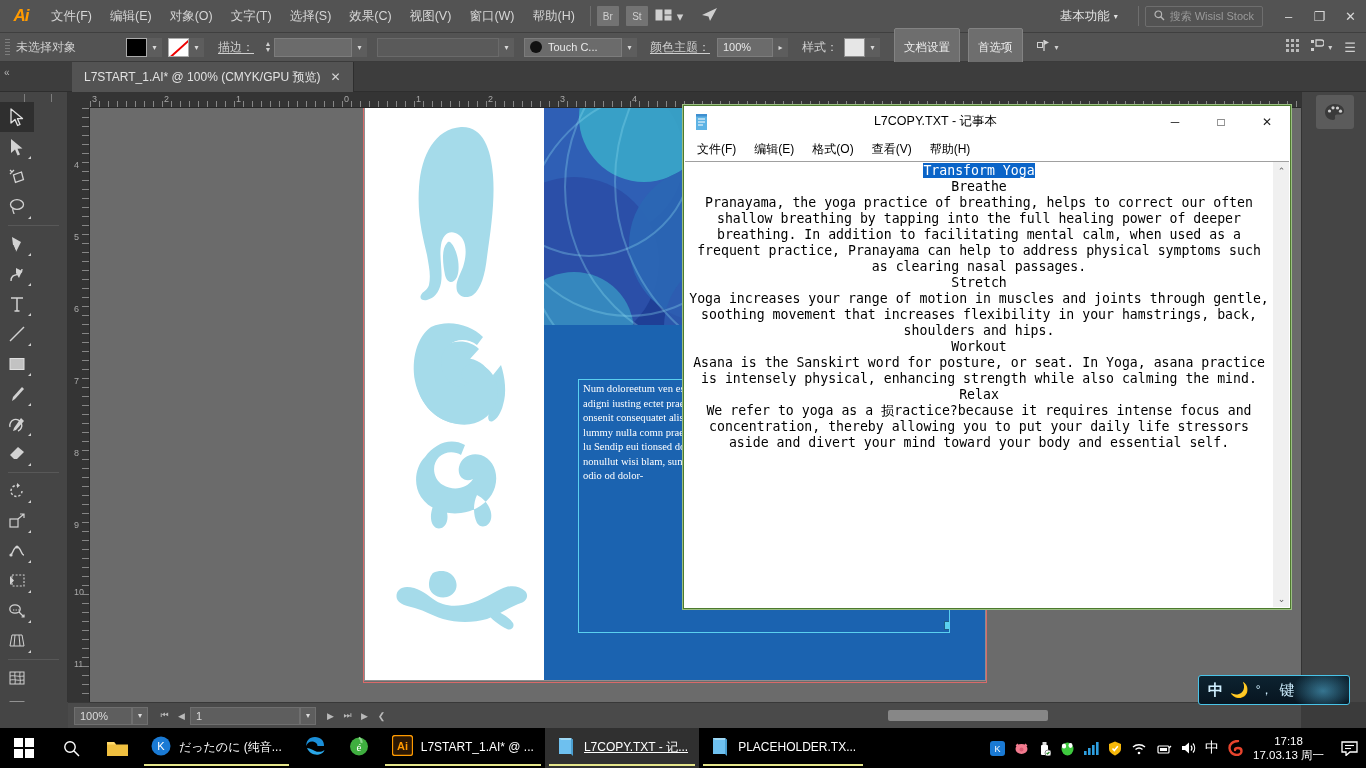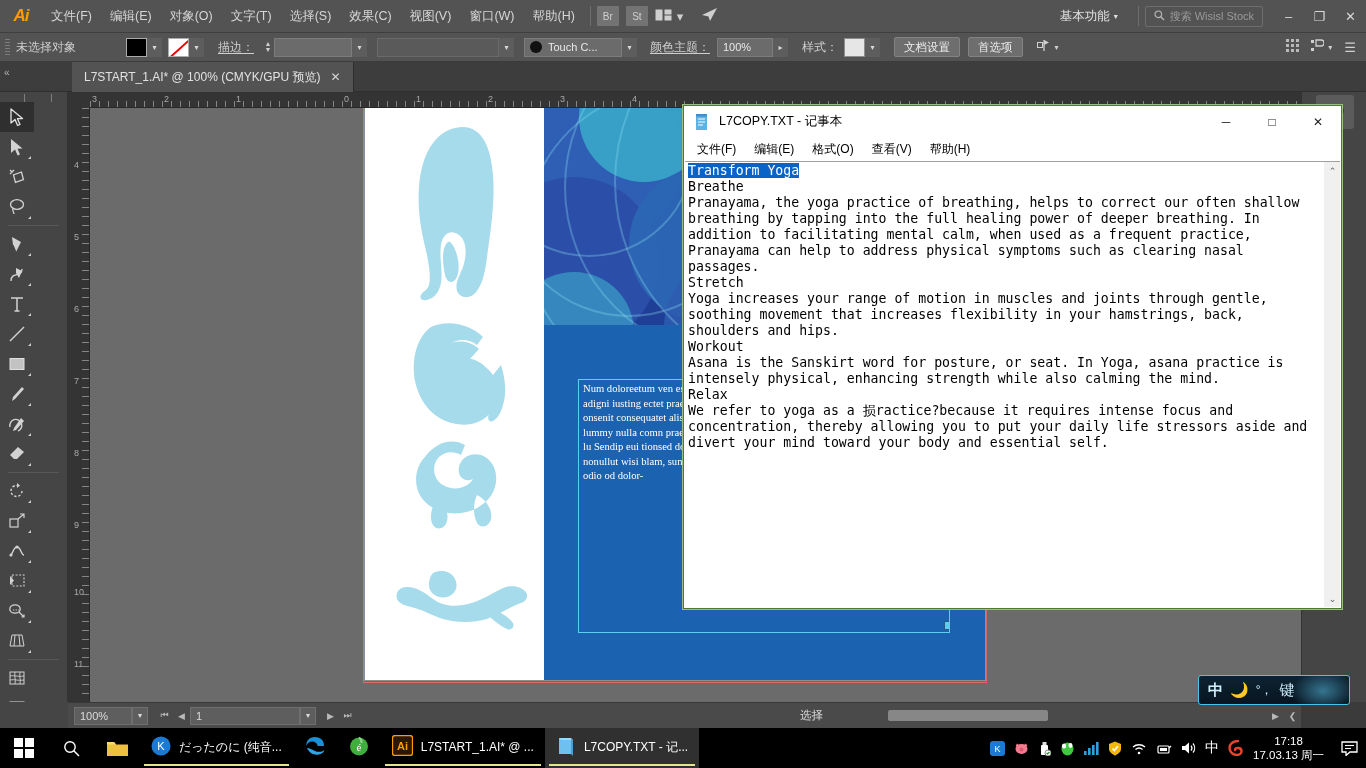--- a/index.html
+++ b/index.html
@@ -73,21 +73,21 @@
     font-size: 11px; display: flex; align-items: center; padding: 0 5px;
   }
   .cb-field.dis { background: #5a5a5a; border-color: #6a6a6a; }
   .stepper { width: 12px; height: 19px; display:flex; flex-direction:column;
     align-items:center; justify-content:center; color:#cfcfcf; font-size:7px; line-height:6px; }
   .brush-def { display:flex; align-items:center; gap:6px; height:19px;
     background:#6b6b6b; border:1px solid #7c7c7c; padding:0 5px; color:#e9e9e9; font-size:11px; }
   .brush-dot { width: 12px; height: 12px; border-radius: 50%; background: #111; }
   .cb-btn {
     height: 20px; background: #6e6e6e; border: 1px solid #838383; border-radius: 2px;
-    color: #ececec; font-size: 11.5px; padding: 0 9px; display: flex; align-items: center;
+    color: #ececec; font-size: 11.5px; padding: 18px 9px; display: flex; align-items: center;
   }
 
   
   .ai-tabbar {
     position: absolute; left: 0; top: 62px; width: 1366px; height: 30px;
     background: #3d3d3d; border-bottom: 1px solid #2e2e2e;
   }
   .collapse-arrows {
     position: absolute; left: 4px; top: 5px; color: #b5b5b5; font-size: 10px;
   }
@@ -189,22 +189,22 @@
     color:#b9b9b9; font-size:9px; }
   .sb-page { width: 110px; height: 18px; background:#5e5e5e; border:1px solid #6f6f6f;
     display:flex; align-items:center; padding:0 5px; }
   .sb-status { flex:1; text-align:center; color:#dcdcdc; font-size:11.5px; }
   .ai-corner-fill { position:absolute; left:0; top:702px; width:68px; height:26px; background:#454545; }
   .hscroll { position:absolute; left:68px; top:710px; width:1233px; height:11px; }
   .hscroll i { position:absolute; left:820px; top:0; width:160px; height:11px; background:#878787; border-radius:2px; }
 
   
   .np {
-    position: absolute; left: 683px; top: 105px; width: 659px; height: 504px;
-    background: #fff; border: 1px solid #4d7a2e; box-shadow: 0 0 0 1px #9bbf82;
+    position: absolute; left: 683px; top: 105px; width: 608px; height: 504px;
+    background: #fff; border: 1px solid #4d7a2e; box-shadow: 0 0 0 1px #9bbf82; text-align: center;
   }
   .np-title {
     height: 32px; background: #fff; display: flex; align-items: center;
     border-bottom: 1px solid #fff;
   }
   .np-icon { width: 16px; height: 18px; margin: 0 9px 0 10px; position: relative; }
   .np-title-text { color: #000; font-size: 12.5px; flex: 1; }
   .np-wbtn { width: 46px; height: 31px; display:flex; align-items:center; justify-content:center;
     color:#1b1b1b; font-size: 12px; }
   .np-menu { height: 22px; display:flex; align-items:center; padding-left:4px;
@@ -244,21 +244,21 @@
   }
   .tb-start { width: 48px; height: 40px; display:flex; align-items:center; justify-content:center; }
   .tb-search { width: 46px; height: 40px; display:flex; align-items:center; justify-content:center;
     color:#fff; font-size:15px; }
   .tb-pin { width: 46px; height: 40px; display:flex; align-items:center; justify-content:center; }
   .tb-app {
     height: 40px; display:flex; align-items:center; gap:8px; padding: 0 11px;
     color:#fff; font-size: 12px; max-width: 190px; position:relative;
     border-bottom: 2px solid transparent;
   }
-  .tb-app.active { background:#303030; }
+  .tb-app.active { background:#303030;text-decoration:underline; }
   .tb-app.open:after { content:''; position:absolute; left:4px; right:4px; bottom:0; height:2px;
     background:#e5e58a; }
   .tb-app .lbl { overflow:hidden; white-space:nowrap; text-overflow:ellipsis; }
   .tray { margin-left:auto; display:flex; align-items:center; height:40px; padding-right:4px; gap:9px; }
   .tray .ti { color:#fff; font-size:13px; display:flex; align-items:center; }
   .tb-clock { color:#fff; font-size:11.5px; line-height:14px; text-align:center;
     padding: 0 8px 0 6px; }
   .tb-action { width: 34px; height:40px; display:flex; align-items:center; justify-content:center;
     color:#fff; font-size:15px; }
   .win-logo { display:grid; grid-template-columns:9px 9px; grid-template-rows:9px 9px; gap:2px; }
@@ -857,21 +857,20 @@
   <div class="ai-corner-fill"></div>
   <div class="ai-statusbar">
     <div class="sb-zoom">100%</div>
     <div class="sb-car">▾</div>
     <div class="sb-nav" style="margin-left:8px;">⏮</div>
     <div class="sb-nav">◀</div>
     <div class="sb-page">1</div>
     <div class="sb-car">▾</div>
     <div class="sb-nav" style="margin-left:6px;">▶</div>
     <div class="sb-nav">⏭</div>
-    <div class="sb-status">选择</div>
     <div class="sb-nav">▶</div>
     <div class="sb-nav" style="margin-right:auto;">❮</div>
   </div>
   <div class="hscroll">
       <i></i>
     </div>
 
   <div class="np">
     <div class="np-title">
       <span class="np-icon">
@@ -981,20 +980,30 @@
     <div class="tb-app active open">
       <span>
         <svg width="20" height="20" viewBox="0 0 20 20">
             <path d="M3 2 L15 2 L15 18 L3 18 Z" fill="#6ec0ef"></path>
             <path d="M3 2 L15 2 L17 4 L5 4 Z" fill="#9fd9f5"></path>
             <path d="M15 2 L17 4 L17 20 L15 18 Z" fill="#4b9fd0"></path>
           </svg>
       </span>
       <span class="lbl">L7COPY.TXT - 记...</span>
     </div>
+    <div class="tb-app open">
+      <span>
+        <svg width="20" height="20" viewBox="0 0 20 20">
+            <path d="M3 2 L15 2 L15 18 L3 18 Z" fill="#6ec0ef"></path>
+            <path d="M3 2 L15 2 L17 4 L5 4 Z" fill="#9fd9f5"></path>
+            <path d="M15 2 L17 4 L17 20 L15 18 Z" fill="#4b9fd0"></path>
+          </svg>
+      </span>
+      <span class="lbl">PLACEHOLDER.TX...</span>
+    </div>
 
     <div class="tray">
       <span class="ti">
         <svg width="15" height="15" viewBox="0 0 15 15">
             <rect width="15" height="15" rx="3" fill="#1a7ad4"></rect>
             <text x="7.5" y="11" font-size="9" fill="#fff" text-anchor="middle" font-family="Liberation Sans">K</text>
           </svg>
       </span>
       <span class="ti">
         <svg width="15" height="14" viewBox="0 0 15 14">

